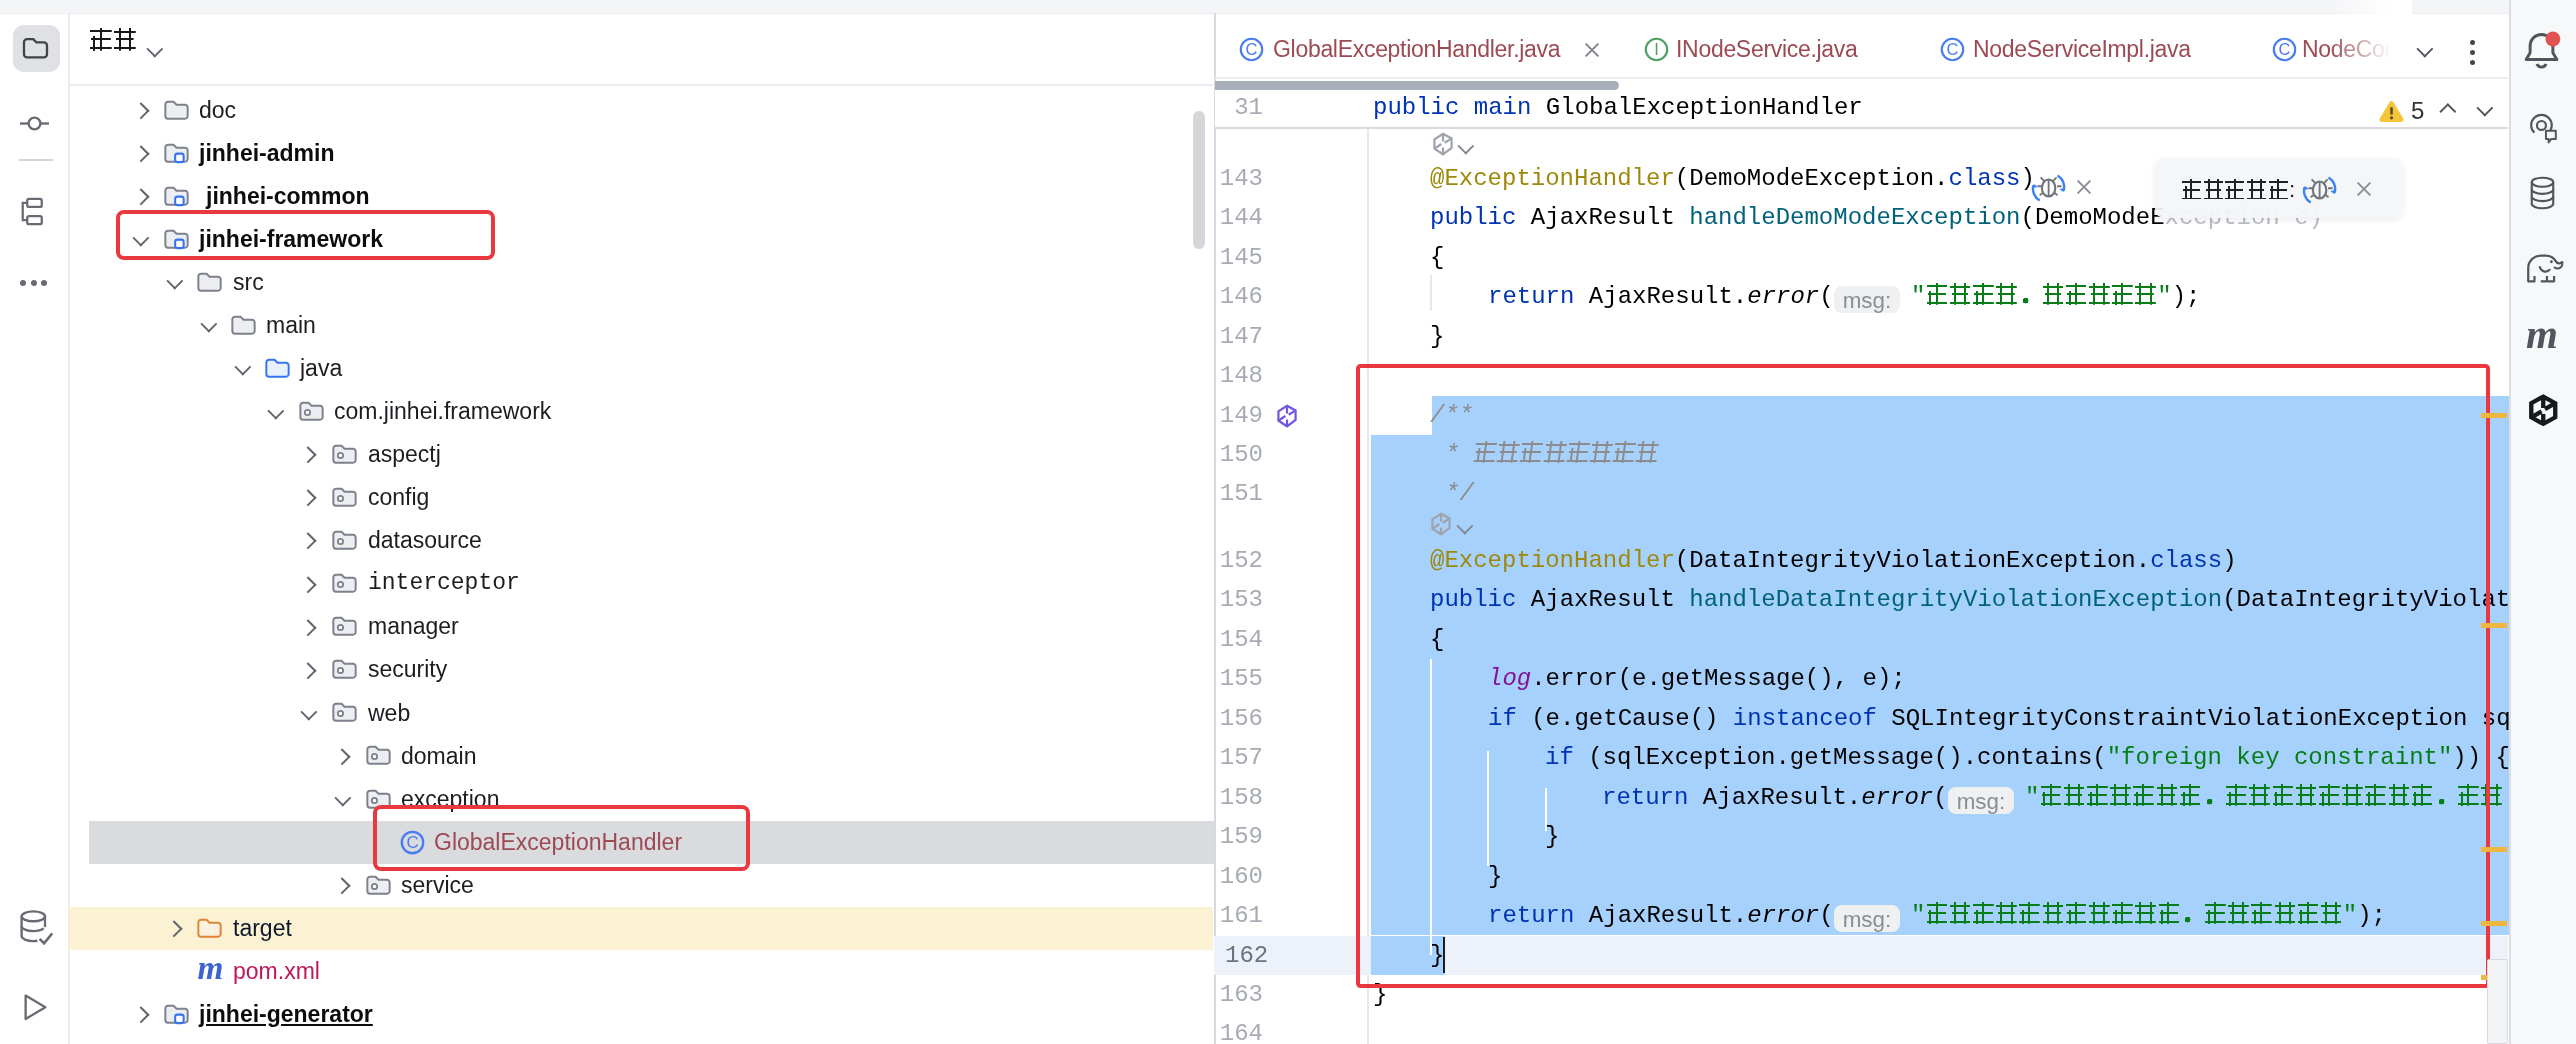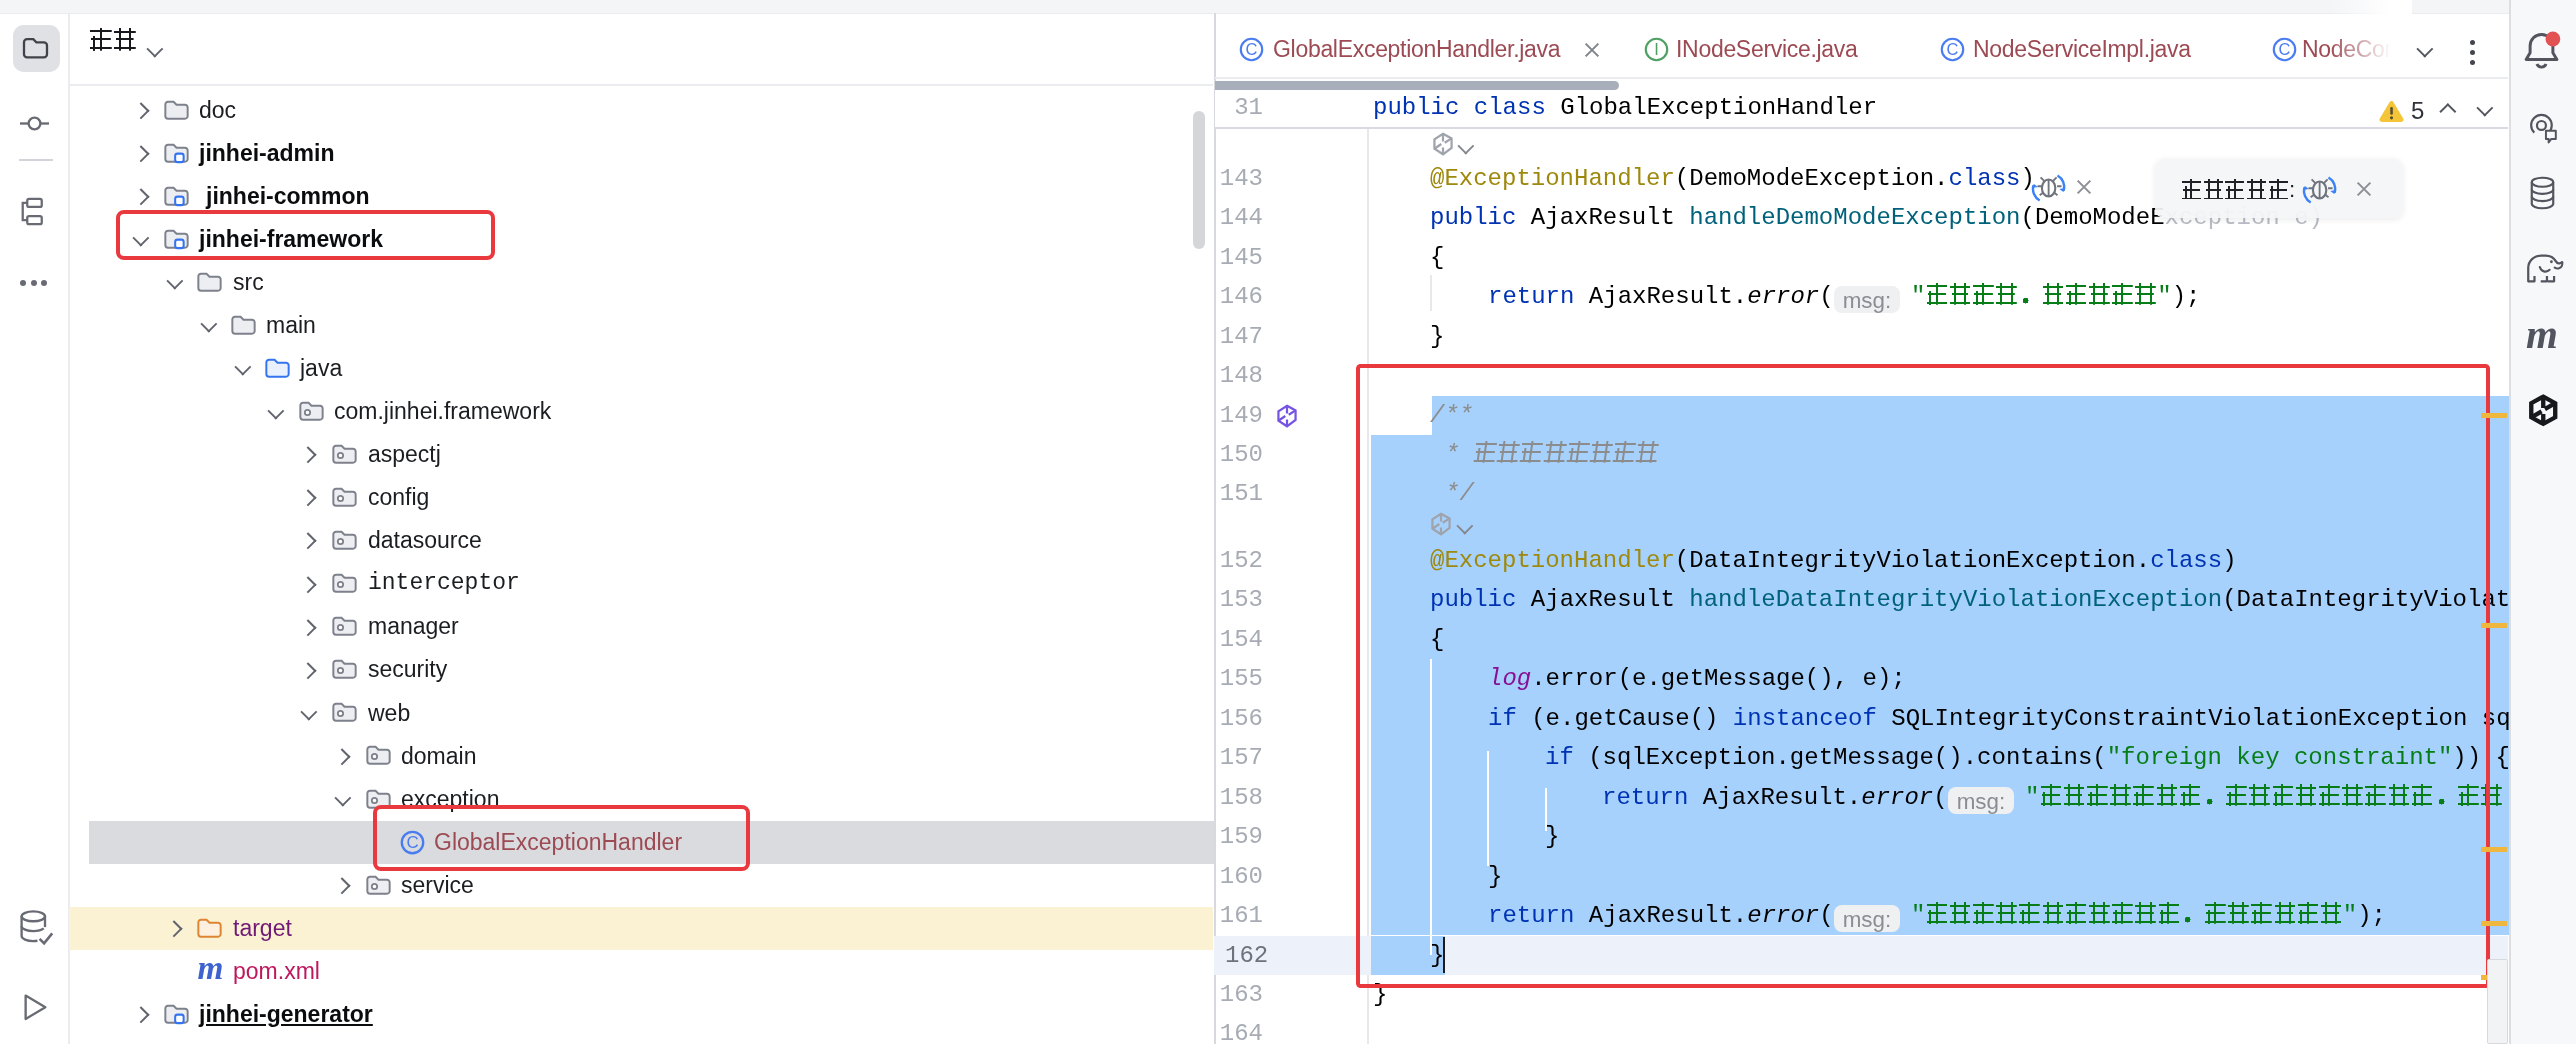--- a/index.html
+++ b/index.html
@@ -181,21 +181,21 @@
 <svg style="left:366px;top:874px" width="25" height="22.4" viewBox="0 0 28 25">
     <path d="M1.5 6a3 3 0 0 1 3-3h6.2l3.3 3.4h9.5a3 3 0 0 1 3 3v9.6a3 3 0 0 1-3 3h-19a3 3 0 0 1-3-3z" fill="#eceef1" stroke="#7d818c" stroke-width="2.2"></path>
     <circle cx="9.5" cy="14" r="3" fill="#fff" stroke="#7d818c" stroke-width="2"></circle>
   </svg>
 <span class="tt" style="left:401px;top:864px;">service</span>
 <div class="ab" style="left:69px;top:907px;width:1144px;height:43px;background:#fbf1d3"></div>
 <span class="chev cr" style="left:168px;top:923px"></span>
 <svg style="left:197px;top:917px" width="25" height="22.4" viewBox="0 0 28 25">
     <path d="M1.5 6a3 3 0 0 1 3-3h6.2l3.3 3.4h9.5a3 3 0 0 1 3 3v9.6a3 3 0 0 1-3 3h-19a3 3 0 0 1-3-3z" fill="#fdf0de" stroke="#dd8533" stroke-width="2.2"></path>
   </svg>
-<span class="tt" style="left:233px;top:907px;color:#701a75;">target</span>
+<span class="tt" style="left:233px;top:907px;color:#0f172a;">target</span>
 <svg style="left:197px;top:957px" width="27" height="27" viewBox="0 0 30 30">
     <text x="15" y="24" text-anchor="middle" font-family="Liberation Serif" font-style="italic" font-weight="bold" font-size="37" fill="#3e63cf">m</text>
   </svg>
 <span class="tt" style="left:233px;top:950px;color:#be185d;">pom.xml</span>
 <span class="chev cr" style="left:135px;top:1009px"></span>
 <svg style="left:164px;top:1003px" width="25" height="22.4" viewBox="0 0 28 25">
     <path d="M1.5 6a3 3 0 0 1 3-3h6.2l3.3 3.4h9.5a3 3 0 0 1 3 3v9.6a3 3 0 0 1-3 3h-19a3 3 0 0 1-3-3z" fill="#eceef1" stroke="#7d818c" stroke-width="2.2"></path>
     <rect x="12.5" y="13" width="9.5" height="9.5" rx="2.6" fill="#fff" stroke="#3574f0" stroke-width="2.3"></rect>
   </svg>
 <span class="tt b" style="left:199px;top:993px;text-decoration:underline;">jinhei-generator</span>
@@ -229,21 +229,21 @@
     <div class="ab" style="left:27px;top:0;width:83px;height:77px;background:linear-gradient(90deg,rgba(255,255,255,0),#fff 75%)"></div>
   </div>
 <span class="chev cd" style="left:2419px;top:43px;border-color:#52555d;border-width:2.5px"></span>
 <div class="ab" style="left:2470px;top:40px;width:5.4px;height:5.4px;border-radius:50%;background:#43464d"></div>
 <div class="ab" style="left:2470px;top:50px;width:5.4px;height:5.4px;border-radius:50%;background:#43464d"></div>
 <div class="ab" style="left:2470px;top:60px;width:5.4px;height:5.4px;border-radius:50%;background:#43464d"></div>
 <div class="hl" style="left:1215px;top:77px;width:1293px;height:1.8px"></div>
 <div class="ab" style="left:1215px;top:81px;width:404px;height:9px;background:#a9aebb;border-radius:0 4.5px 4.5px 0"></div>
 <div class="ab" style="left:1215px;top:90px;width:1293px;height:39px;background:#fff"></div>
 <span class="num" style="left:1214px;top:88px">31</span>
-<div class="mono ab" style="left:1373px;top:88px"><span class="kw">public class</span> GlobalExceptionHandler</div>
+<div class="mono ab" style="left:1373px;top:88px"><span class="kw">public main</span> GlobalExceptionHandler</div>
 <svg style="left:2378px;top:100px" width="27" height="24" viewBox="0 0 30 27">
 <path d="M12.8 2.4a2.6 2.6 0 0 1 4.4 0l11 18.4a2.6 2.6 0 0 1-2.2 3.9H4a2.6 2.6 0 0 1-2.2-3.9z" fill="#f5c538"></path>
 <rect x="13.6" y="8" width="2.9" height="8.5" rx="1.4" fill="#574e34"></rect>
 <circle cx="15" cy="20" r="1.8" fill="#574e34"></circle>
   </svg>
 <span class="ab" style="left:2411px;top:97px;font-size:24px;color:#30333a">5</span>
 <span class="chev cr" style="left:2442px;top:106px;transform:rotate(-135deg);border-color:#52555d"></span>
 <span class="chev cd" style="left:2479px;top:102px;border-color:#52555d"></span>
 <div class="hl" style="left:1215px;top:127px;width:1293px;height:1.8px;background:#d9dbe0"></div>
 <div class="ab" style="left:1367px;top:129px;width:1.8px;height:915px;background:#e6e8ec"></div>

